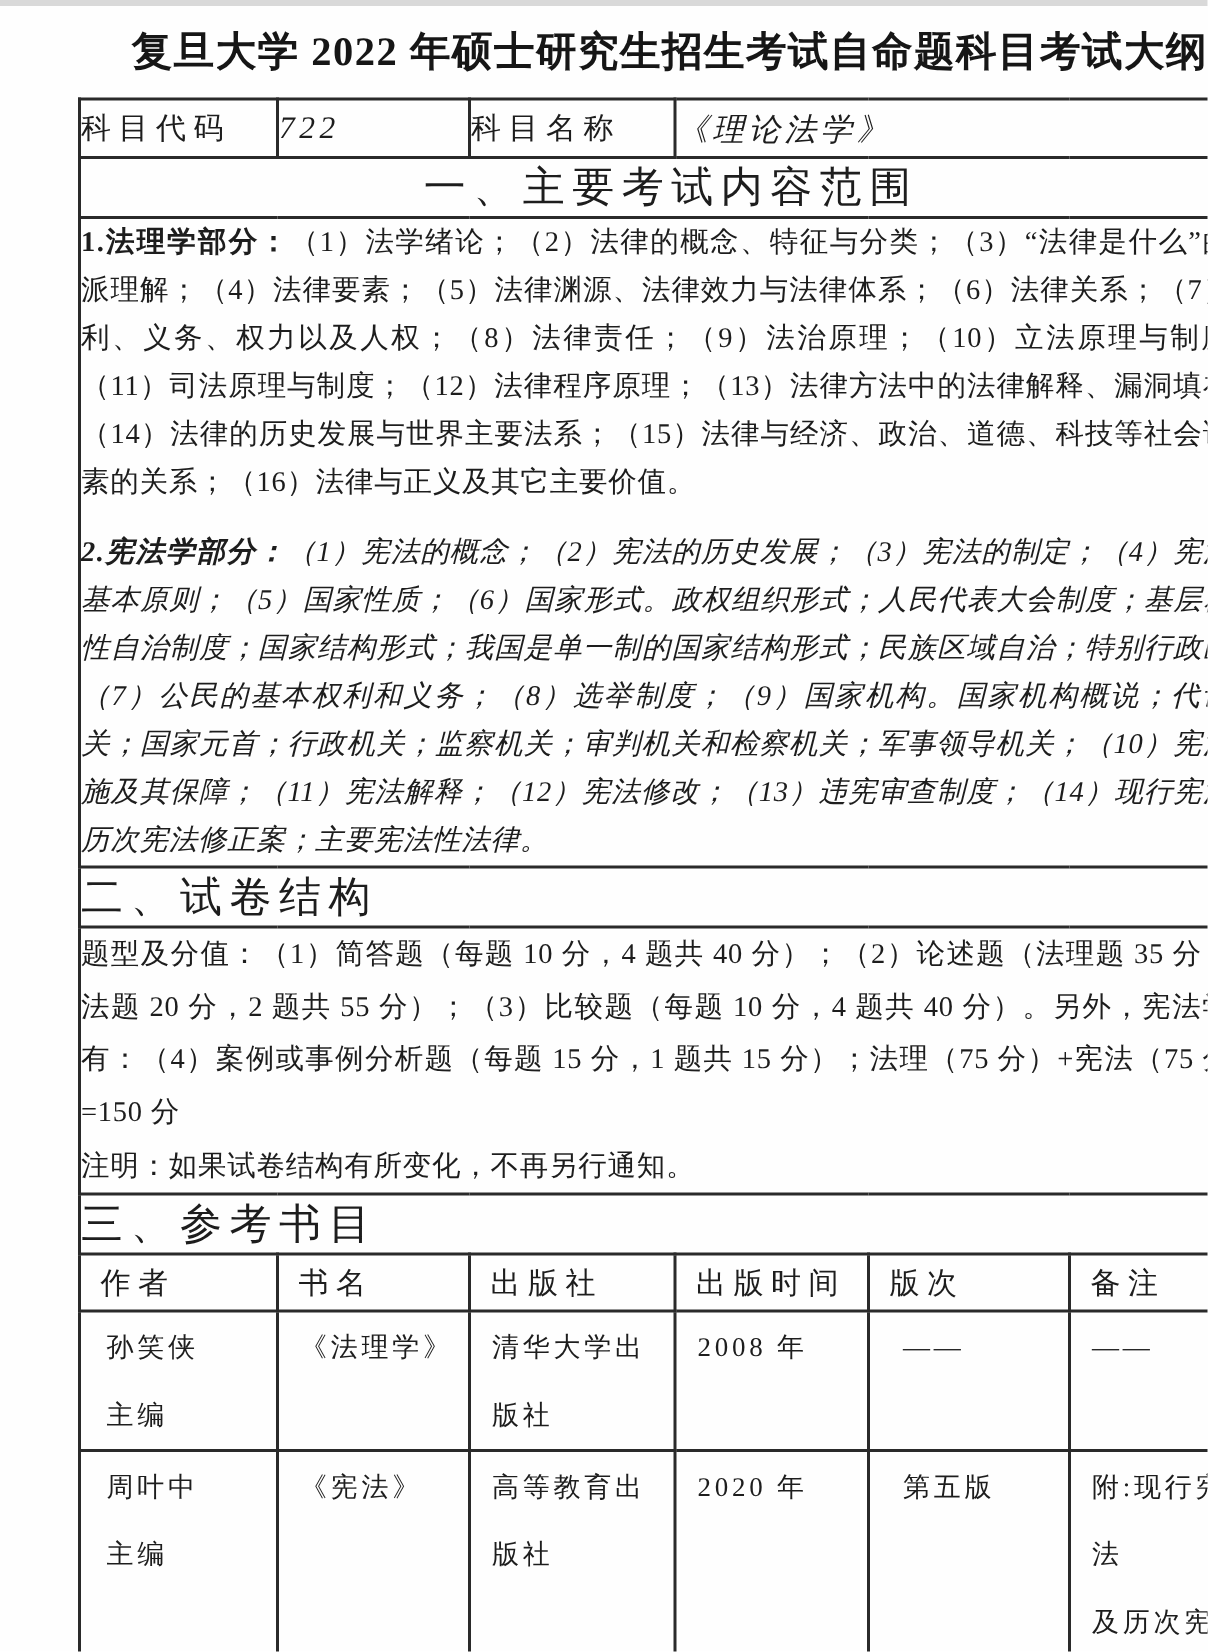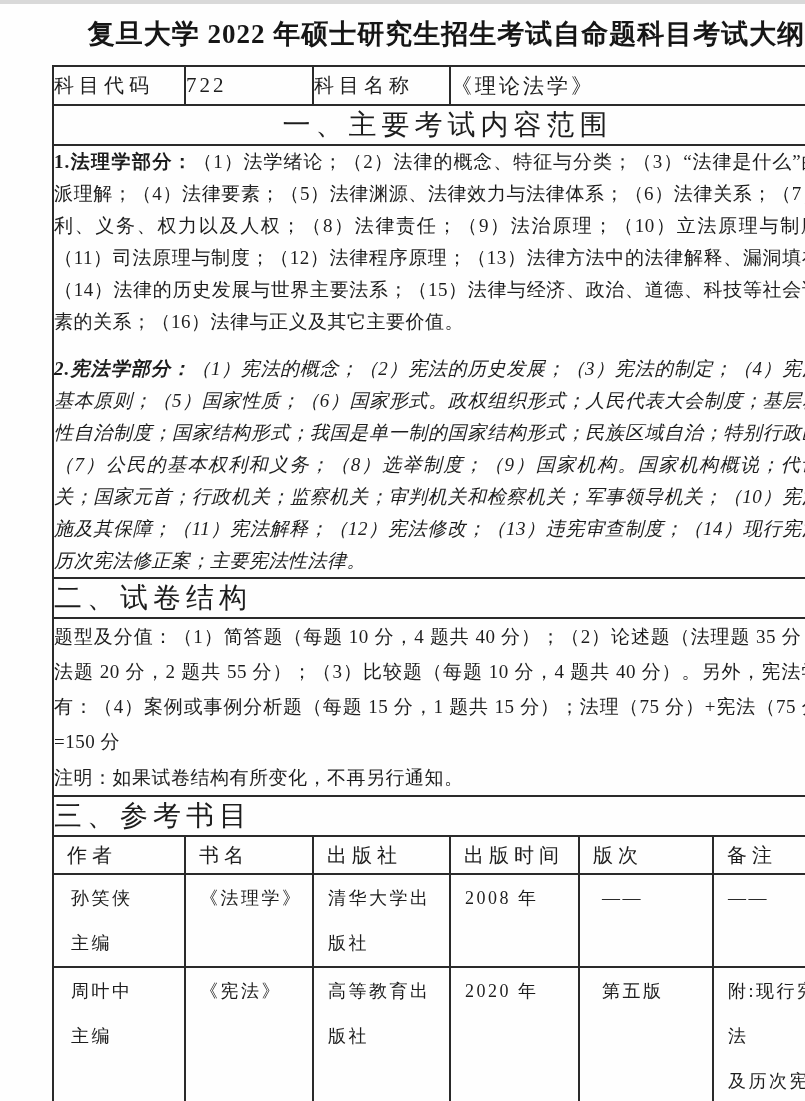--- a/index.html
+++ b/index.html
@@ -46,21 +46,21 @@
     vertical-align: middle;
     overflow: hidden;
   }
   
   .r-subject td {
     height: 37px;
     text-align: left;
     font-size: 20px;
     letter-spacing: 5px;
   }
-  .r-subject td.c-value { letter-spacing: 3px; font-size: 21px; }
+  .r-subject td.c-value { letter-spacing: 3px; font-size: 21px; font-style: italic; }
   
   td.sec-head {
     height: 37px;
     font-size: 28px;
     letter-spacing: 5px;
     padding: 0 12px;
   }
   td.sec-head.center { text-align: center; height: 35px; }
   
   td.content {

